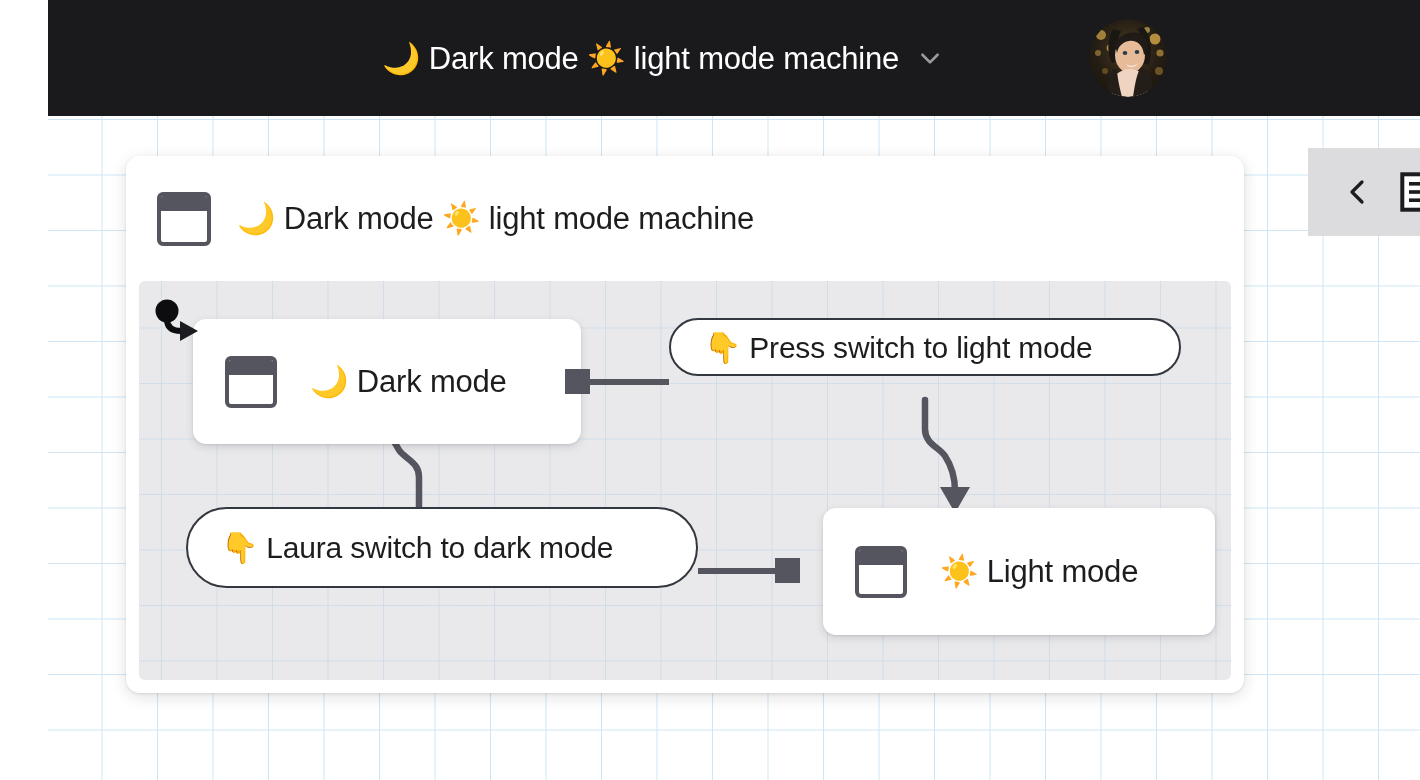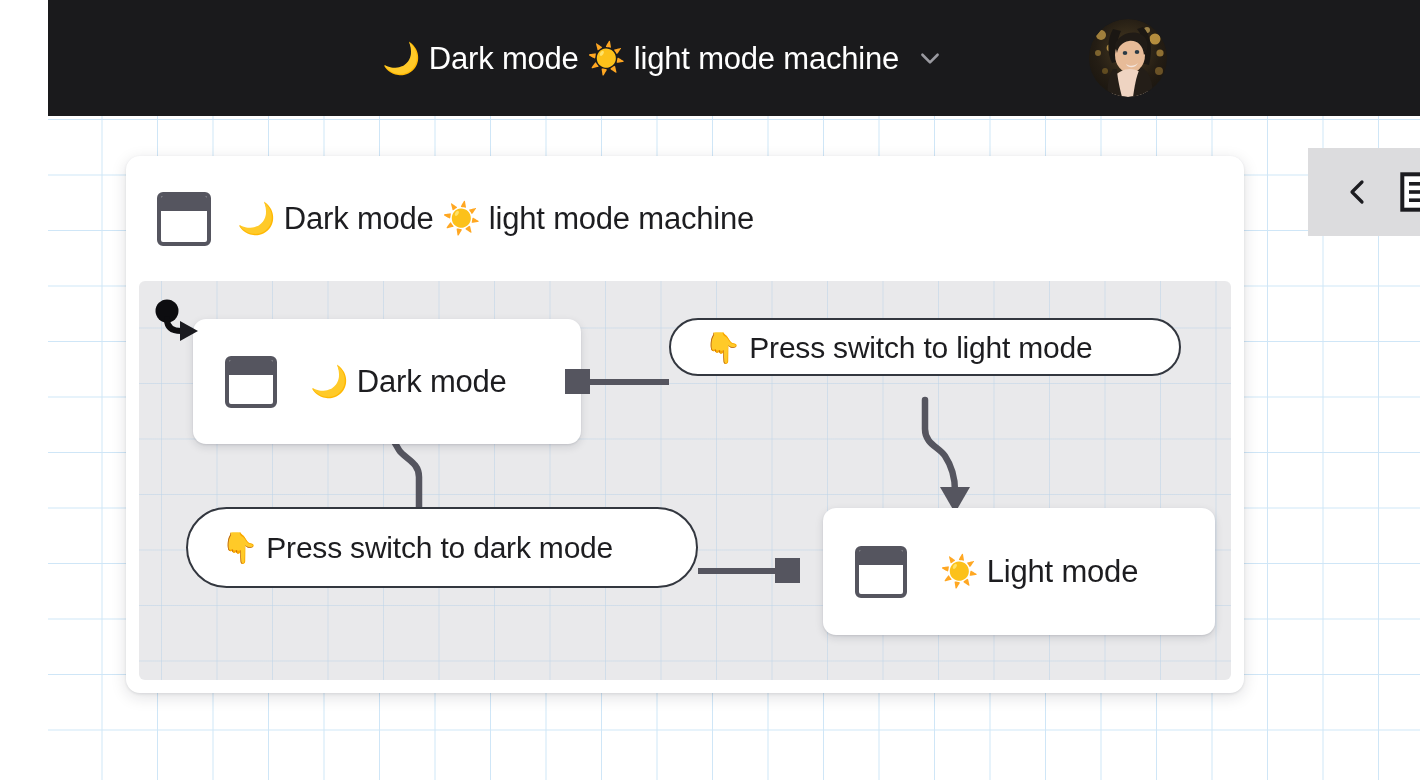--- a/index.html
+++ b/index.html
@@ -400,21 +400,21 @@
           </span>
           <span class="node-label">☀️ Light mode</span>
         </div>
         <span class="port" id="port-light-in"></span>
 
         <div class="pill" id="pill-to-light">
           <span class="pill-label">👇 Press switch to light mode</span>
         </div>
 
         <div class="pill" id="pill-to-dark">
-          <span class="pill-label">👇 Press switch to dark mode</span>
+          <span class="pill-label">👇 Laura switch to dark mode</span>
         </div>
 
       </div>
     </div>
 
     <div class="side-panel-toggle">
       <button class="icon-btn" aria-label="Collapse">
         <svg width="26" height="30" viewBox="0 0 26 30" fill="none" stroke="#1c1c20" stroke-width="3.2" stroke-linecap="round" stroke-linejoin="round">
           <polyline points="17,5 7,15 17,25"></polyline>
         </svg>

